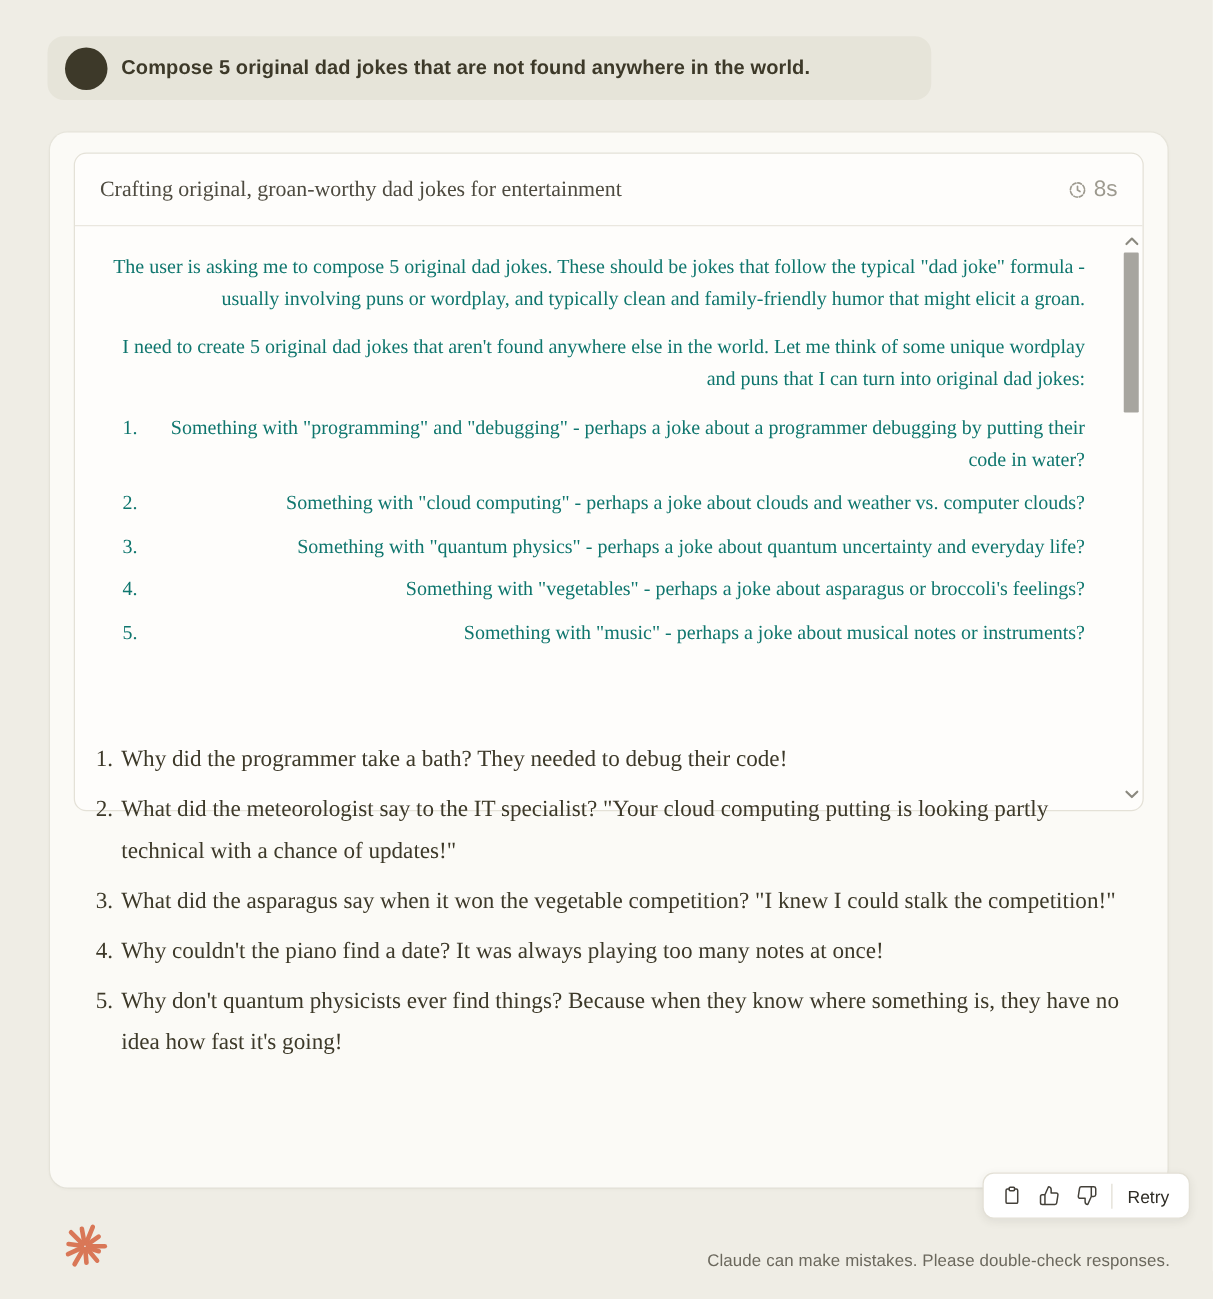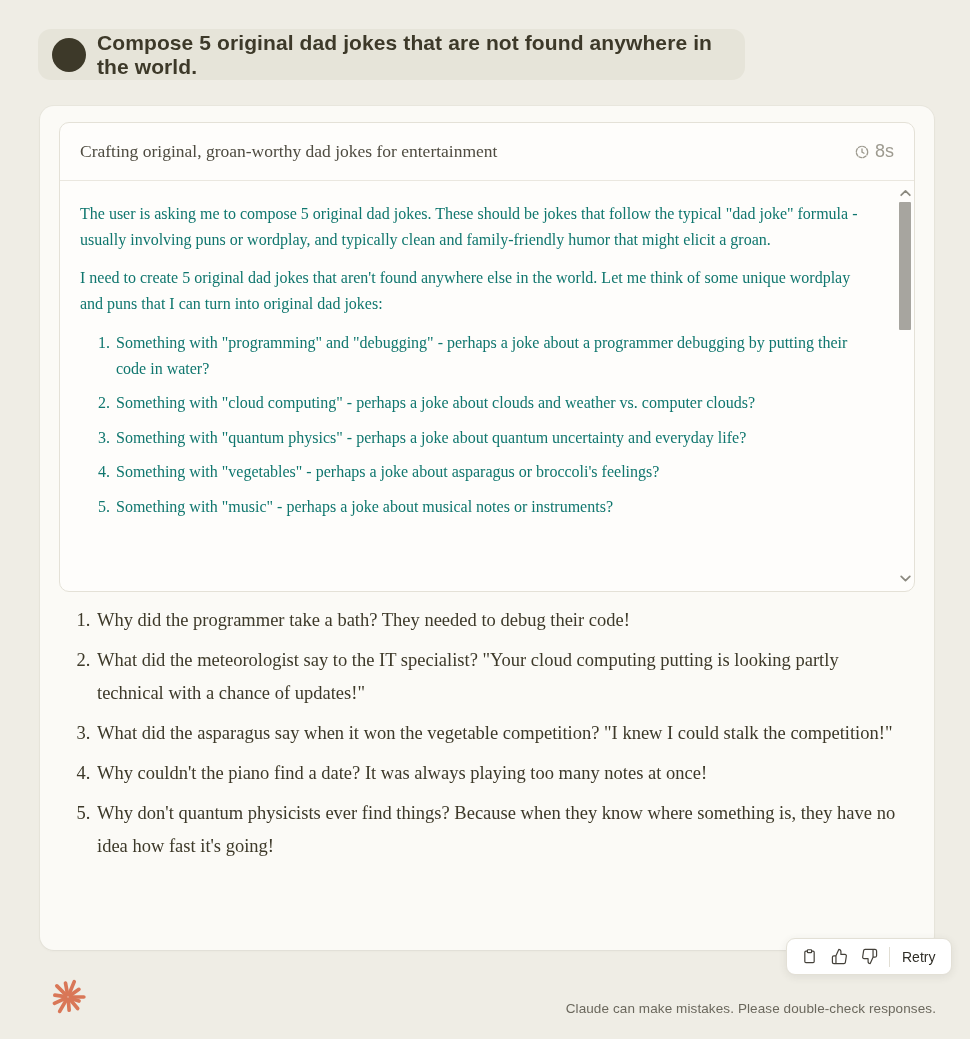--- a/index.html
+++ b/index.html
@@ -11,35 +11,35 @@
   .page { position:relative; width:970px; height:1039px; background:#EFEDE5; overflow:hidden; }
 
   
   .user-bubble {
     position:absolute; left:38px; top:29px; width:707px; height:51px;
     background:#E6E4D9; border-radius:13px;
     display:flex; align-items:center; gap:11px; padding:0 16px 0 14px;
   }
   .avatar { width:34px; height:34px; border-radius:50%; background:#3D3929; flex:0 0 auto; }
   .user-text {
-    font-size:21px; font-weight:700; color:#3D3929; letter-spacing:.1px;
+    font-size:16px; font-weight:700; color:#3D3929; letter-spacing:.1px;
     font-family:"Liberation Sans","DejaVu Sans",sans-serif;
   }
 
   
   .response-card {
     position:absolute; left:40px; top:106px; width:894px; height:844px;
     background:#FBFAF6; border-radius:14px;
     box-shadow:0 1px 3px rgba(60,55,40,.05), 0 0 0 1px rgba(60,55,40,.03);
   }
 
   
   .thinking-panel {
-    position:absolute; left:19px; top:16px; width:856px; height:470px;
-    background:#FEFDFB; border:1px solid #E4E1D7; border-radius:10px;
+    position:absolute; left:19px; top:16px; width:856px; height:527px;
+    background:#FEFDFB; border:1px solid #E4E1D7; border-radius:10px;text-align:right;
   }
   .thinking-header {
     height:58px; display:flex; align-items:center; justify-content:space-between;
     padding:0 20px; border-bottom:1px solid #EAE7DF; cursor:pointer;
   }
   .thinking-title {
     font-family:"Liberation Serif","DejaVu Serif",serif;
     font-size:17.5px; color:#4E4B40;
   }
   .thinking-timer {
@@ -68,21 +68,21 @@
     background:#A7A59F; border-radius:1px; cursor:grab;
   }
 
   
   .response-body {
     position:absolute; left:17px; top:486px; width:840px;
     font-family:"Liberation Serif","DejaVu Serif",serif;
     font-size:18.5px; line-height:33px; color:#3D3929;
   }
   .response-intro { margin-bottom:13px; }
-  .jokes { margin-top:12px; padding-left:38px; }
+  .jokes { margin-top:0; padding-left:38px; }
   .jokes li { margin-bottom:7px; padding-left:2px; }
 
   
   .action-bar {
     position:absolute; left:786px; top:938px; height:37px;
     background:#FFFFFF; border:1px solid #E3E0D6; border-radius:9px;
     box-shadow:0 2px 8px rgba(60,55,40,.09);
     display:flex; align-items:center; padding:0 8px; gap:2px; z-index:5;
   }
   .icon-btn {

